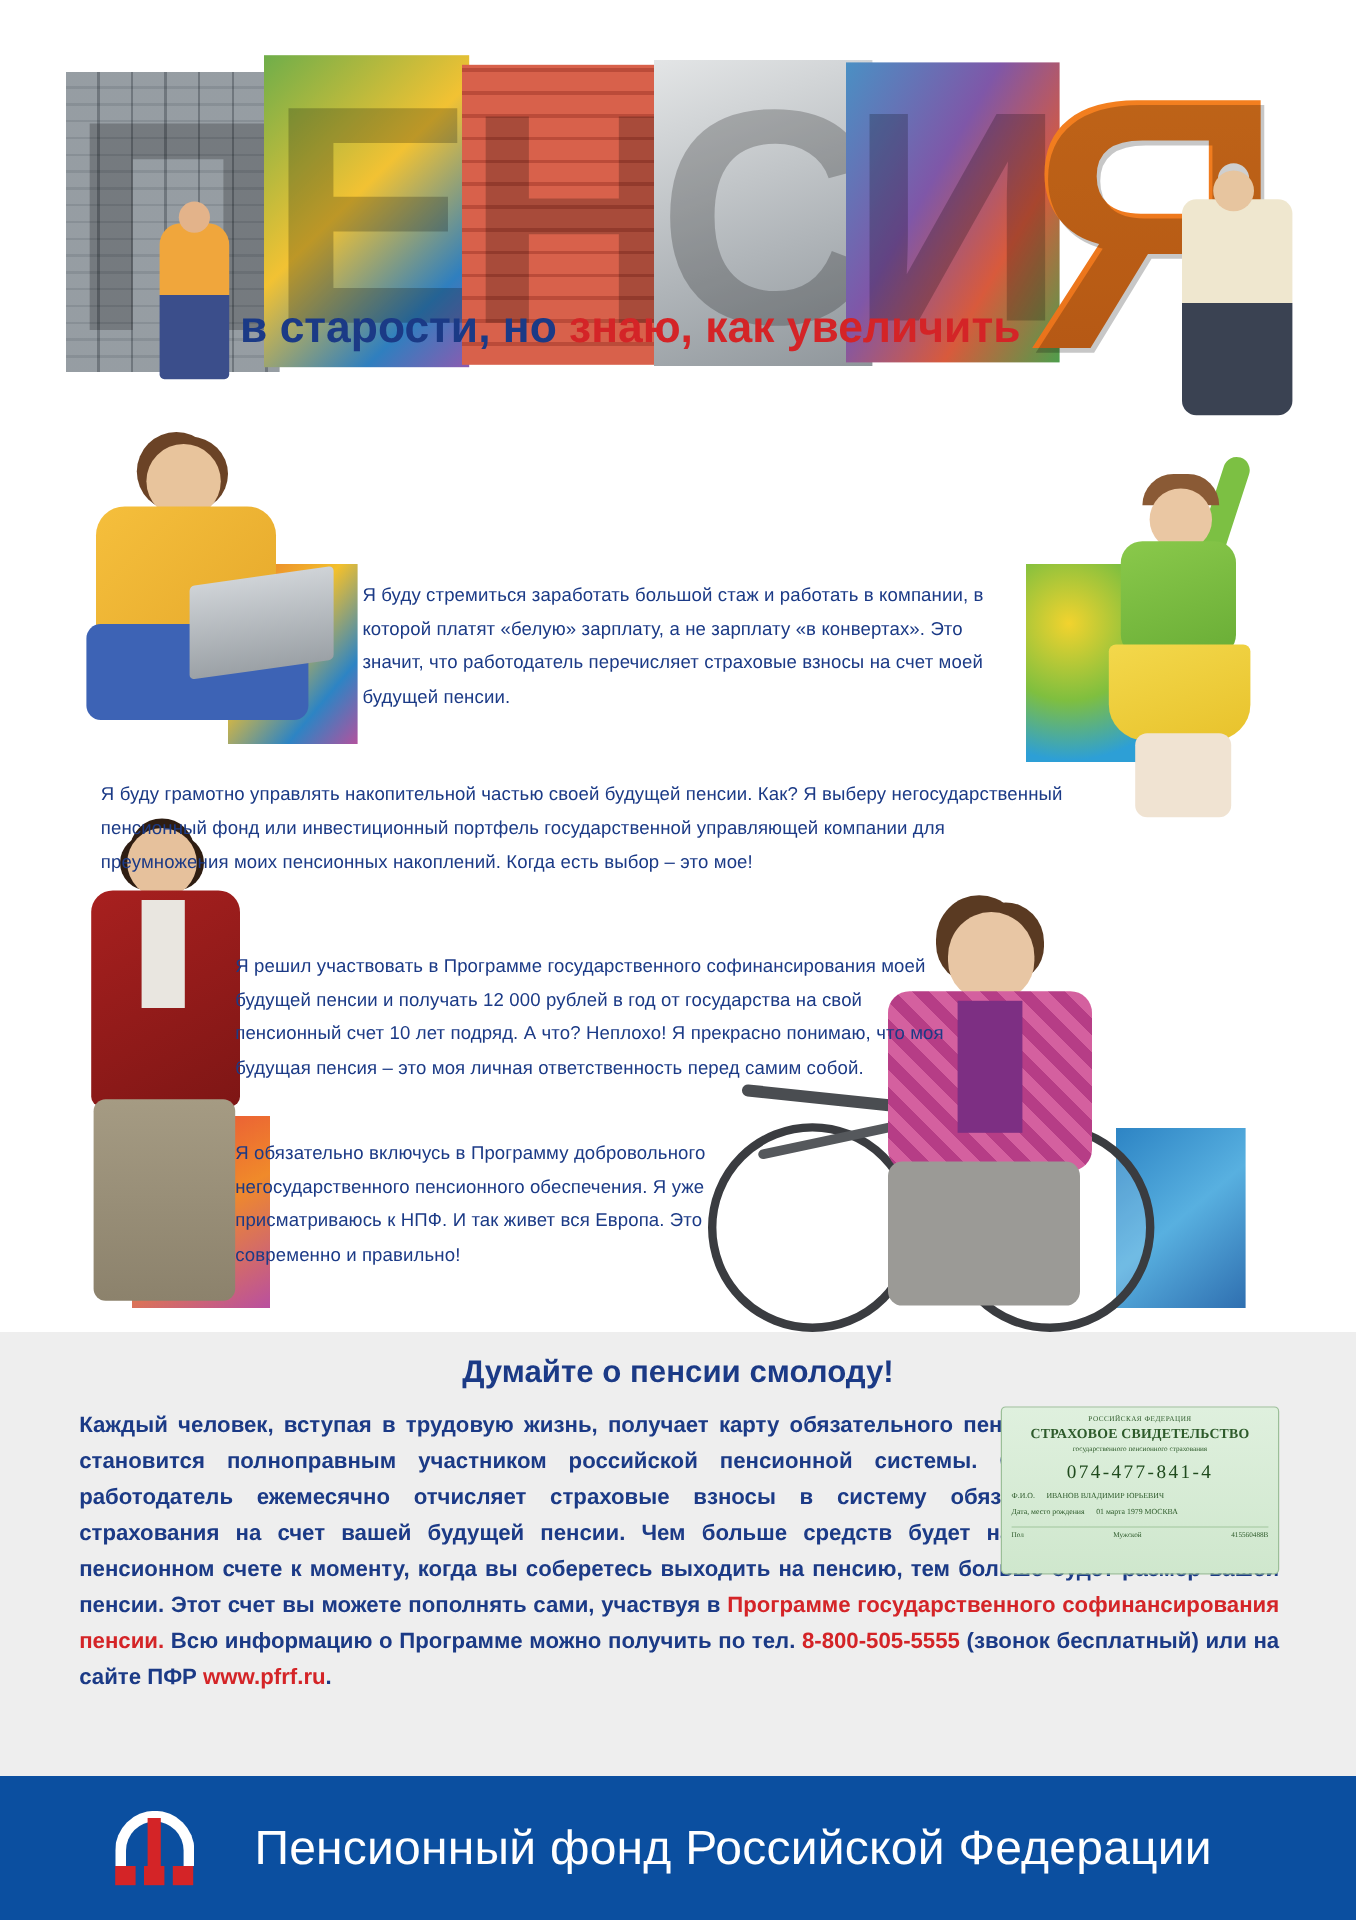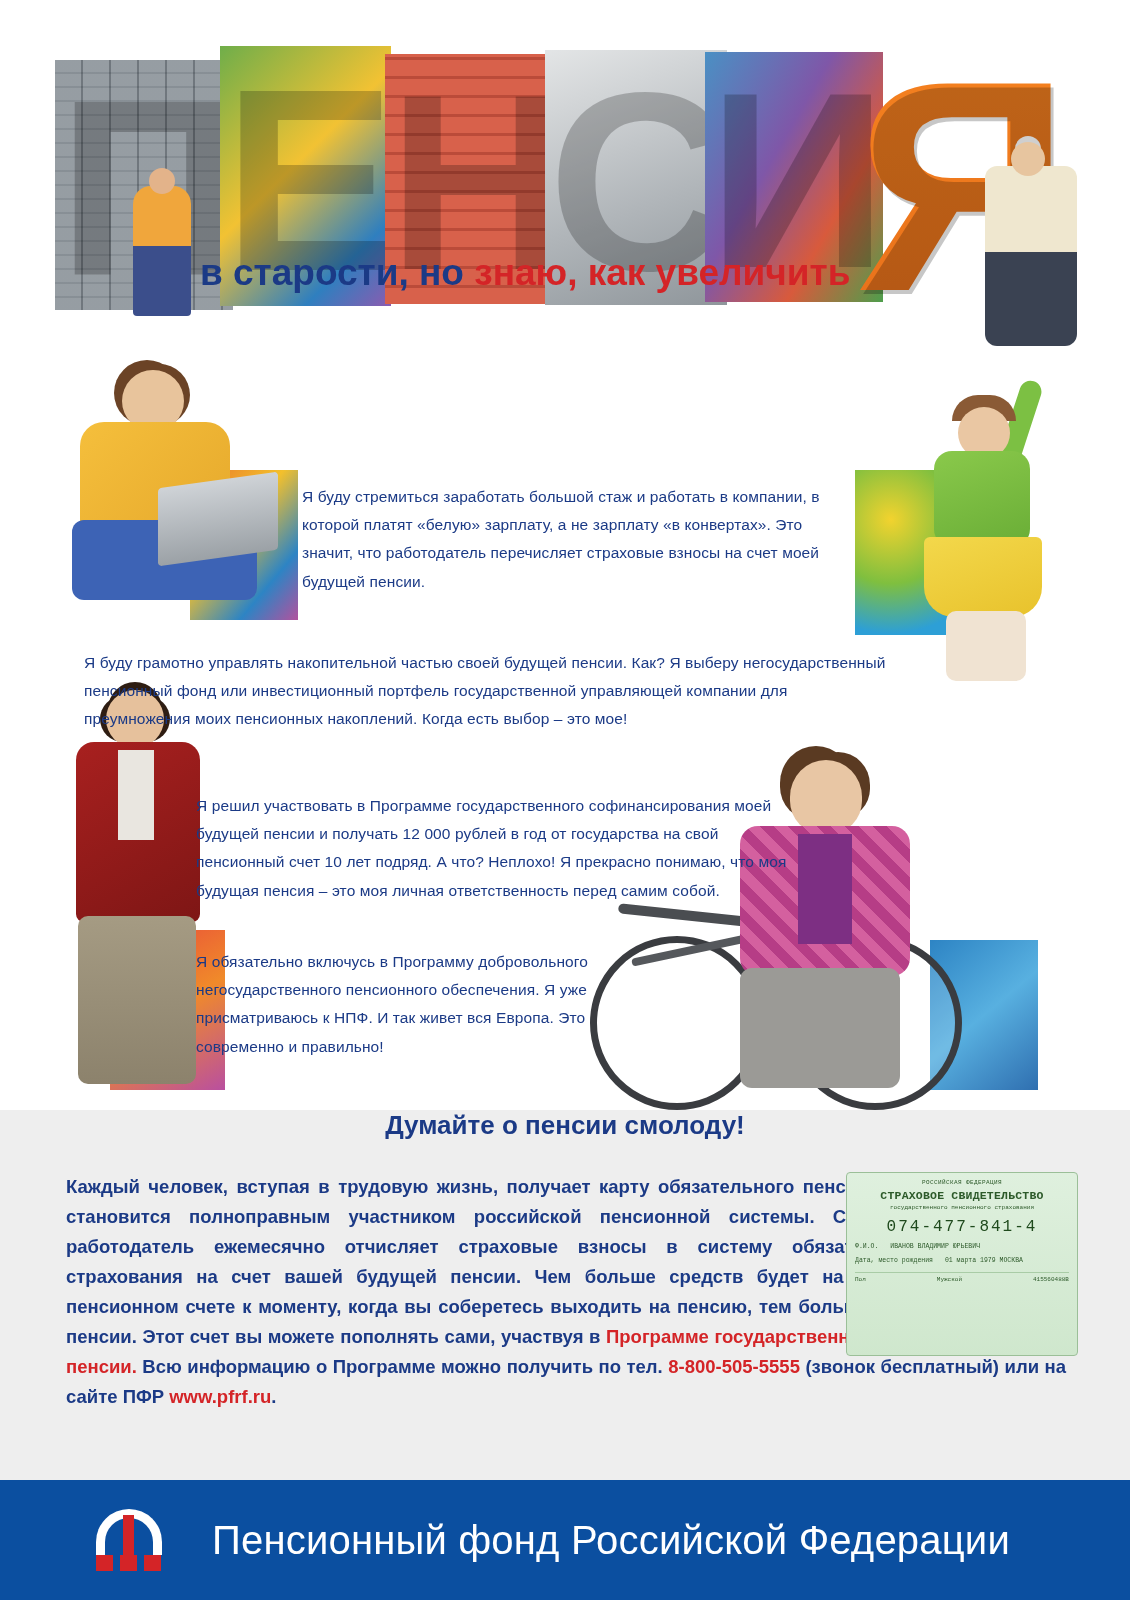--- a/index.html
+++ b/index.html
@@ -186,50 +186,51 @@
     top: 1110px;
     width: 1130px;
     height: 370px;
     background: #eeeeee;
   }
   .info-title {
     text-align: center;
     font-size: 26px;
     font-weight: bold;
     color: #1b3a86;
+    padding-top: 18px;
   }
   .info-text {
     position: absolute;
     left: 66px;
     top: 62px;
     width: 1000px;
     font-size: 18.5px;
     line-height: 1.62;
     color: #1b3a86;
     font-weight: bold;
     text-align: justify;
   }
   .info-text .red { color: #d42427; }
 
   
   .snils {
     position: absolute;
-    right: 52px;
+    right: 64px;
     top: 62px;
     width: 232px;
-    height: 184px;
+    height: 140px;
     background: linear-gradient(180deg,#dff0de,#cfe7cd);
     border: 1px solid #9bbf98;
     border-radius: 4px;
     padding: 6px 8px;
     box-sizing: border-box;
     font-size: 6px;
     color: #2d5a2a;
     line-height: 1.35;
-    font-family: Liberation Mono, monospace;
+    font-family: Liberation Serif, serif;
   }
   .snils .s-country { text-align:center; font-size:6px; letter-spacing:.4px;}
   .snils .s-title { text-align:center; font-size:11.5px; font-weight:bold; letter-spacing:.2px; margin-top:1px;}
   .snils .s-sub { text-align:center; font-size:6px; margin-top:0px;}
   .snils .s-num { text-align:center; font-size:16px; letter-spacing:2px; margin-top:5px; color:#1f4a1d;}
   .snils .s-row { margin-top:5px; font-size:6.5px; }
   .snils .s-row b { font-weight:normal; }
   .snils .s-val { display:inline-block; margin-left:8px; }
   .snils .s-line { border-top:1px solid #a9cca6; margin-top:6px; padding-top:3px; display:flex; justify-content:space-between;}
 

